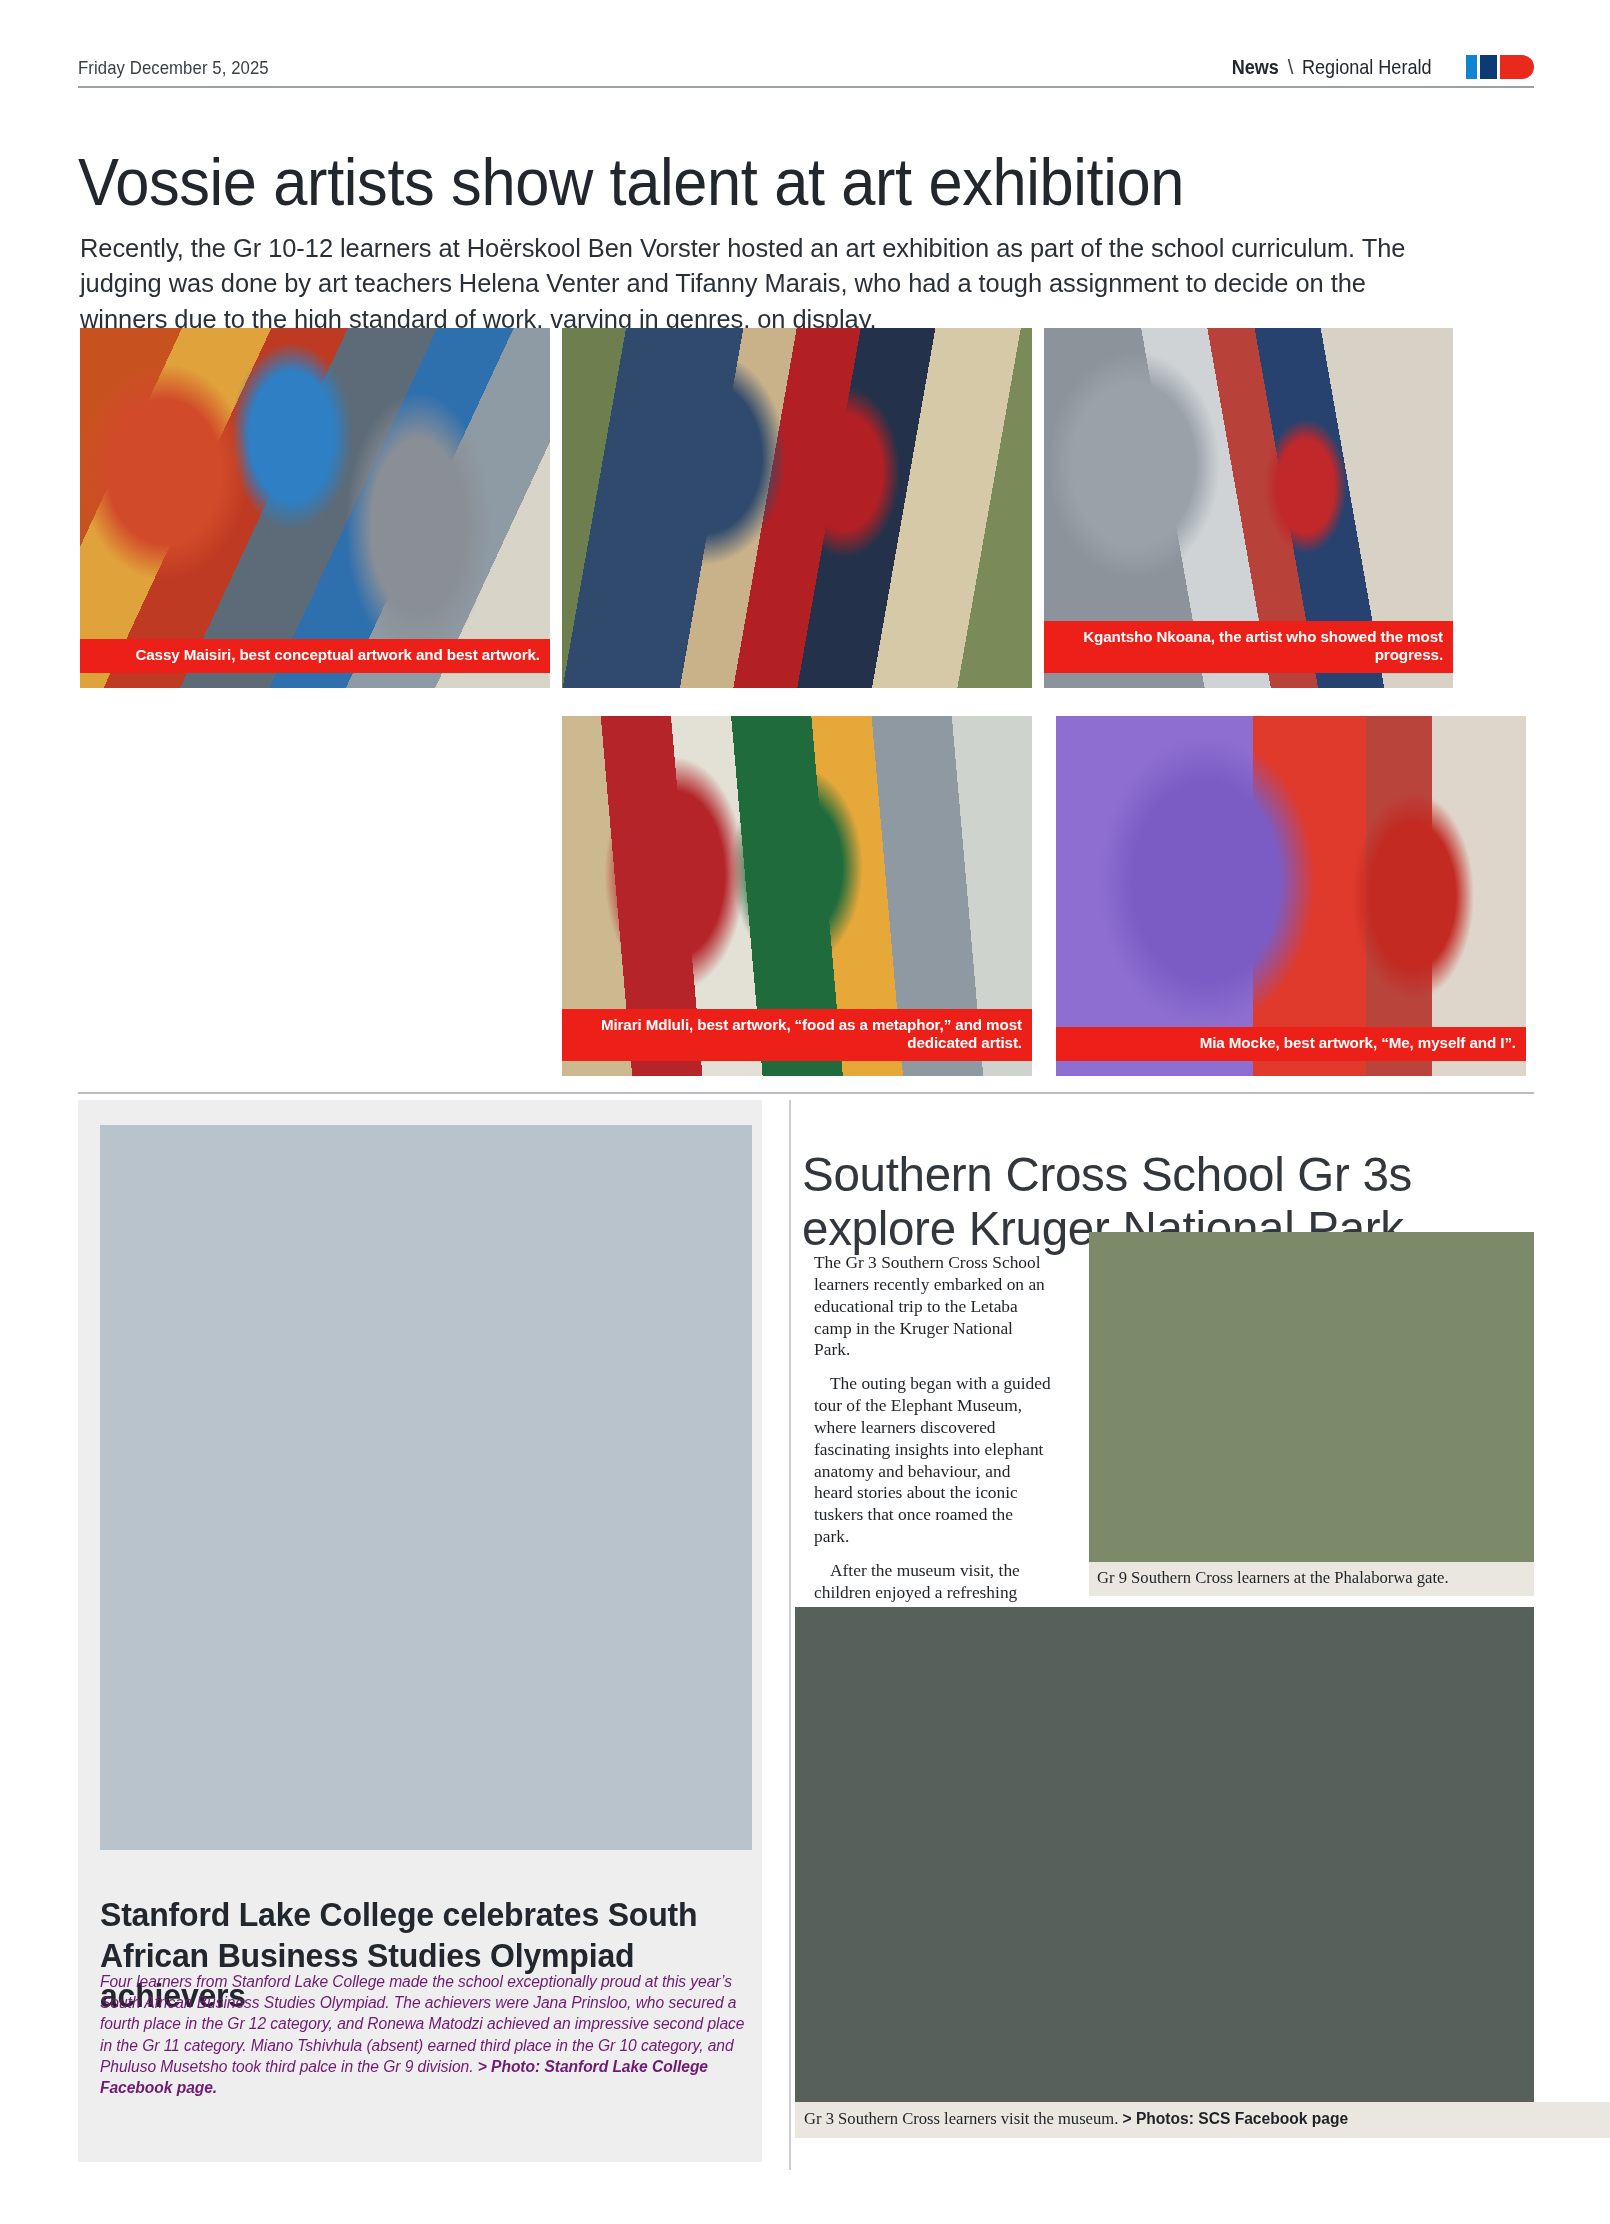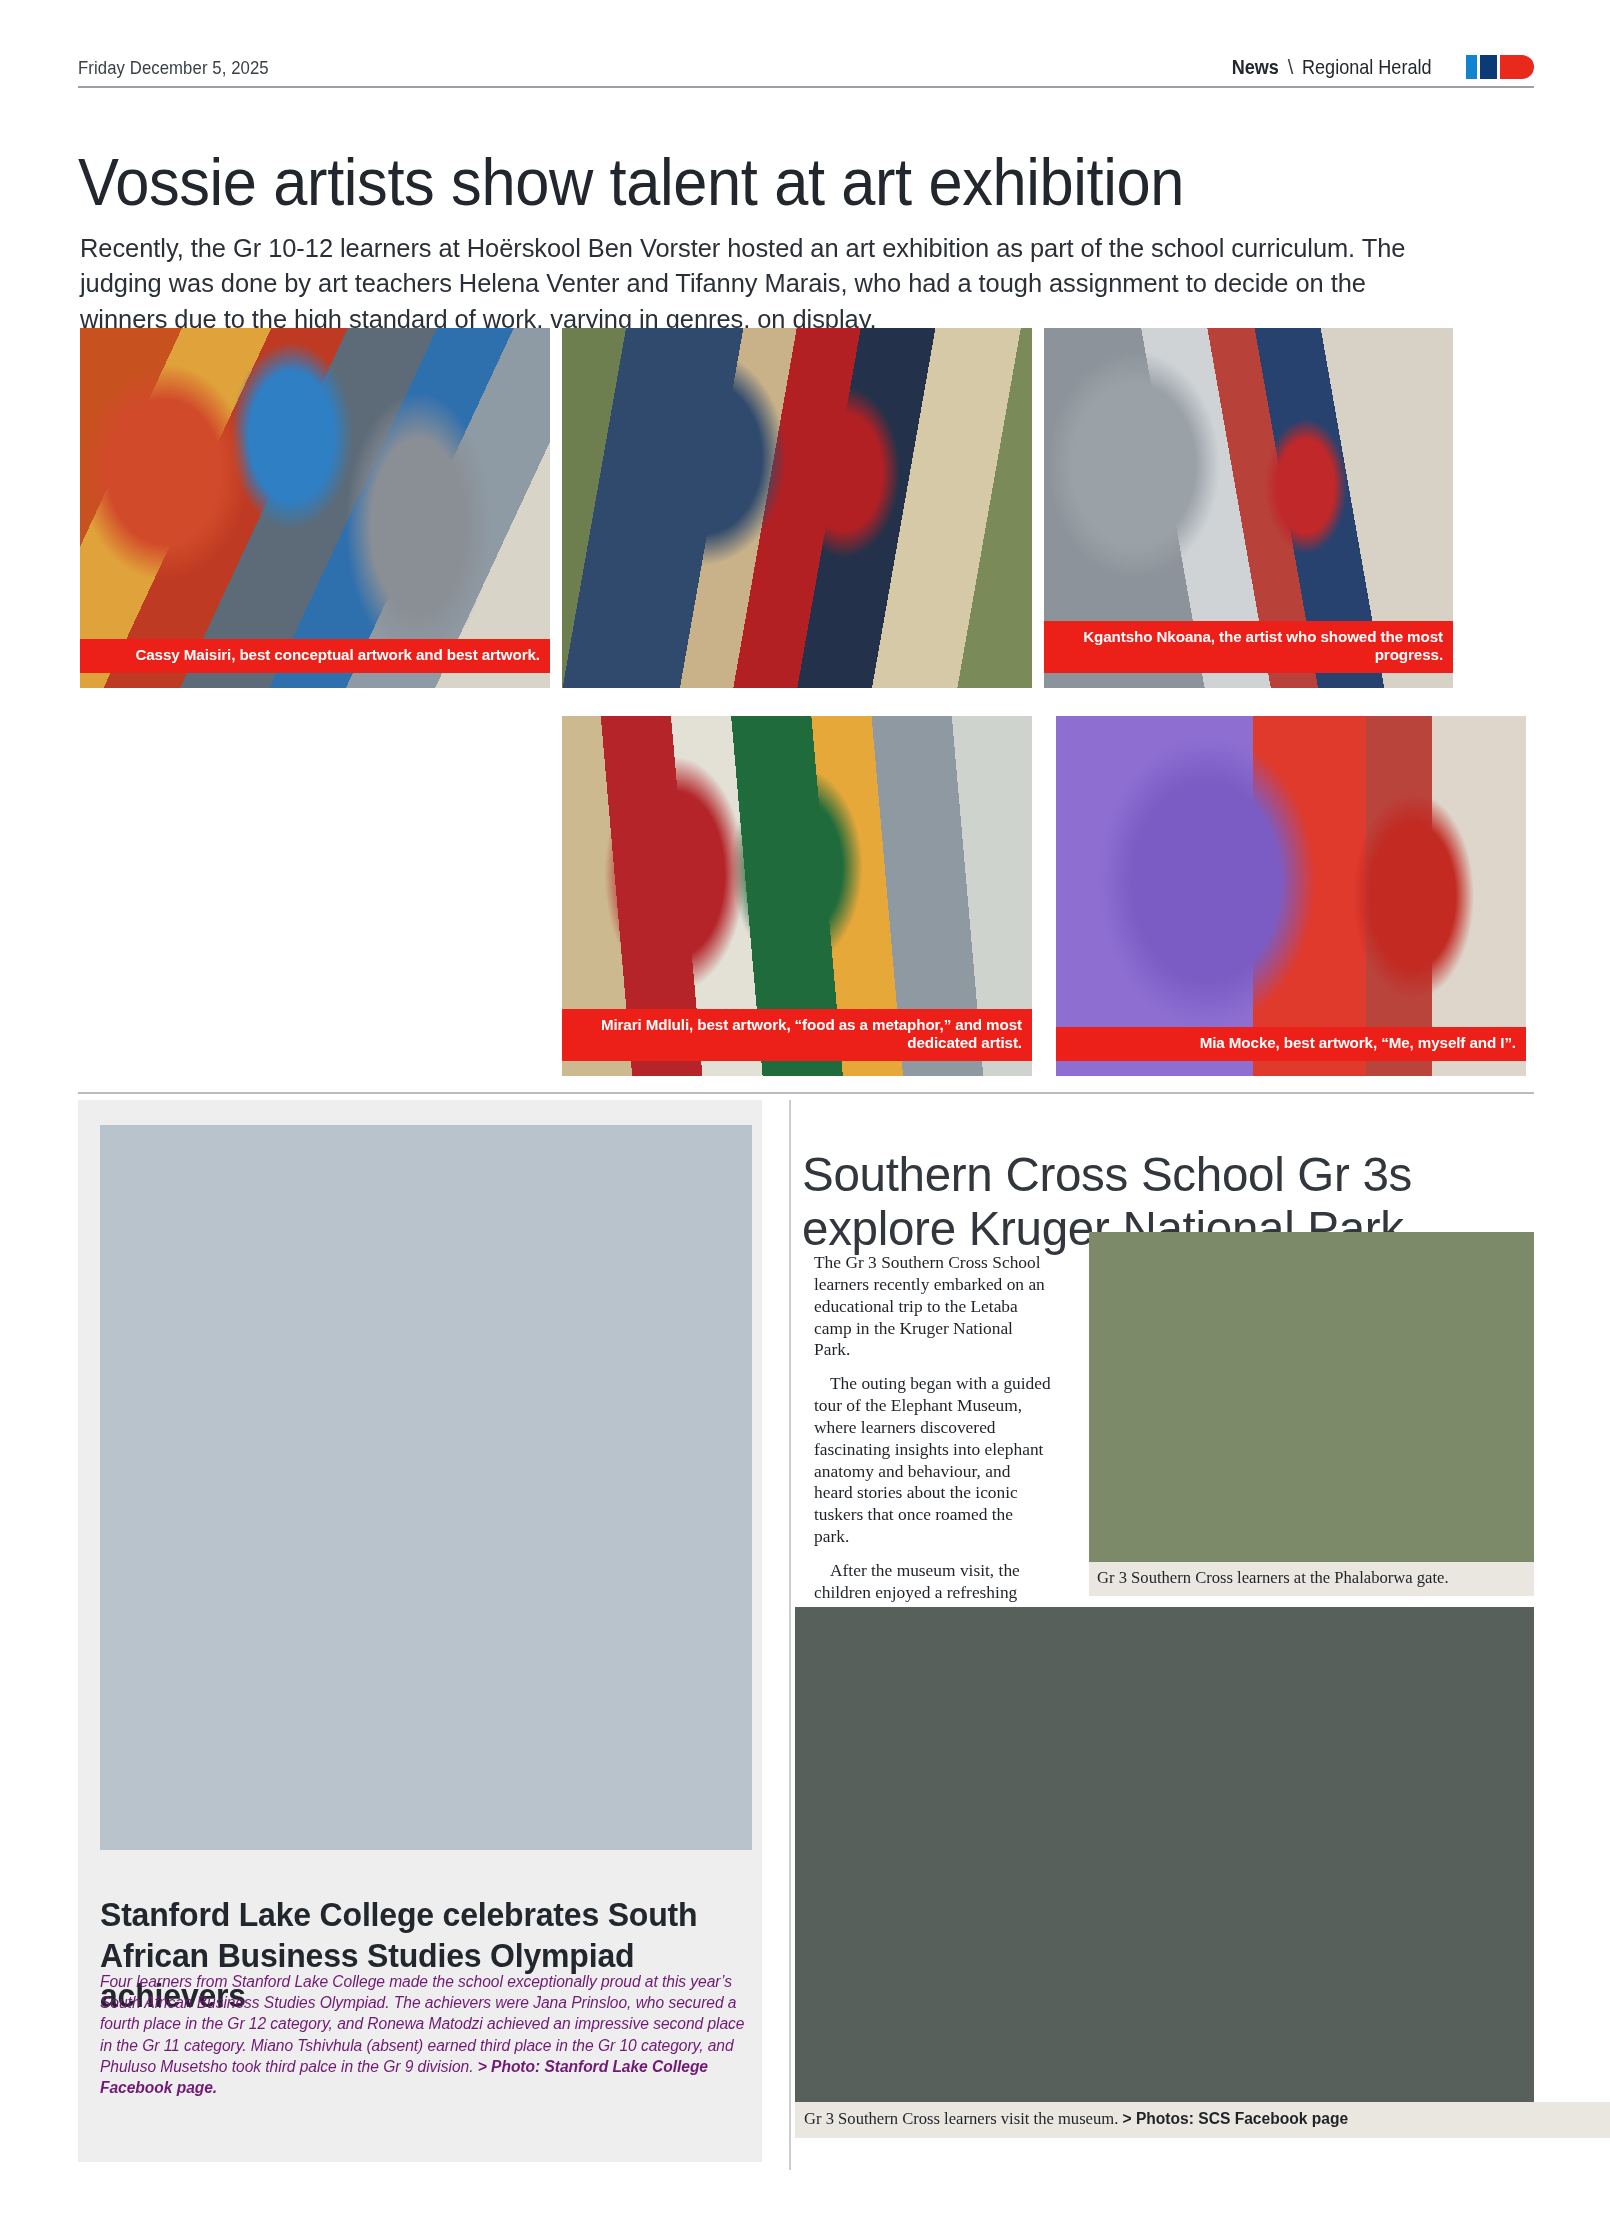--- a/index.html
+++ b/index.html
@@ -258,20 +258,20 @@
   <h2 class="sc-head">Southern Cross School Gr 3s explore Kruger National Park</h2>
   <div class="sc-body">
     <p>The Gr 3 Southern Cross School learners recently embarked on an educational trip to the Letaba camp in the Kruger National Park.</p>
     <p>The outing began with a guided tour of the Elephant Museum, where learners discovered fascinating insights into elephant anatomy and behaviour, and heard stories about the iconic tuskers that once roamed the park.</p>
     <p>After the museum visit, the children enjoyed a refreshing swim and ice-cream, recharging for an afternoon of bush exploration. Highlights included sightings of an African openbill, a side-striped jackal, and a green sandpiper, along with numerous other fascinating species.</p>
   </div>
 
   <div class="scs-photo-1">
     <div class="art art-scs1"></div>
   </div>
-  <div class="scs-cap-1">Gr 3 Southern Cross learners at the Phalaborwa gate.</div>
+  <div class="scs-cap-1">Gr 9 Southern Cross learners at the Phalaborwa gate.</div>
 
   <div class="scs-photo-2">
     <div class="art art-scs2"></div>
   </div>
   <div class="scs-cap-2"><span>Gr 3 Southern Cross learners visit the museum. </span><b>&gt; Photos: SCS Facebook page</b></div>
 
 </div>
 
 </body></html>

